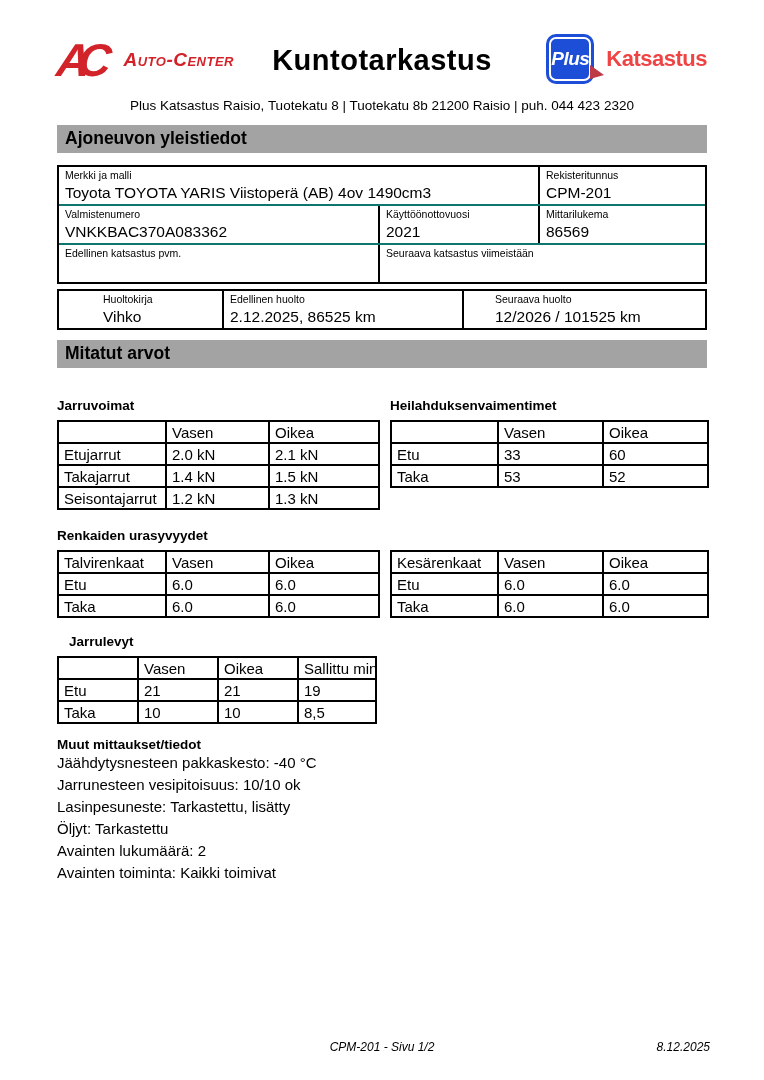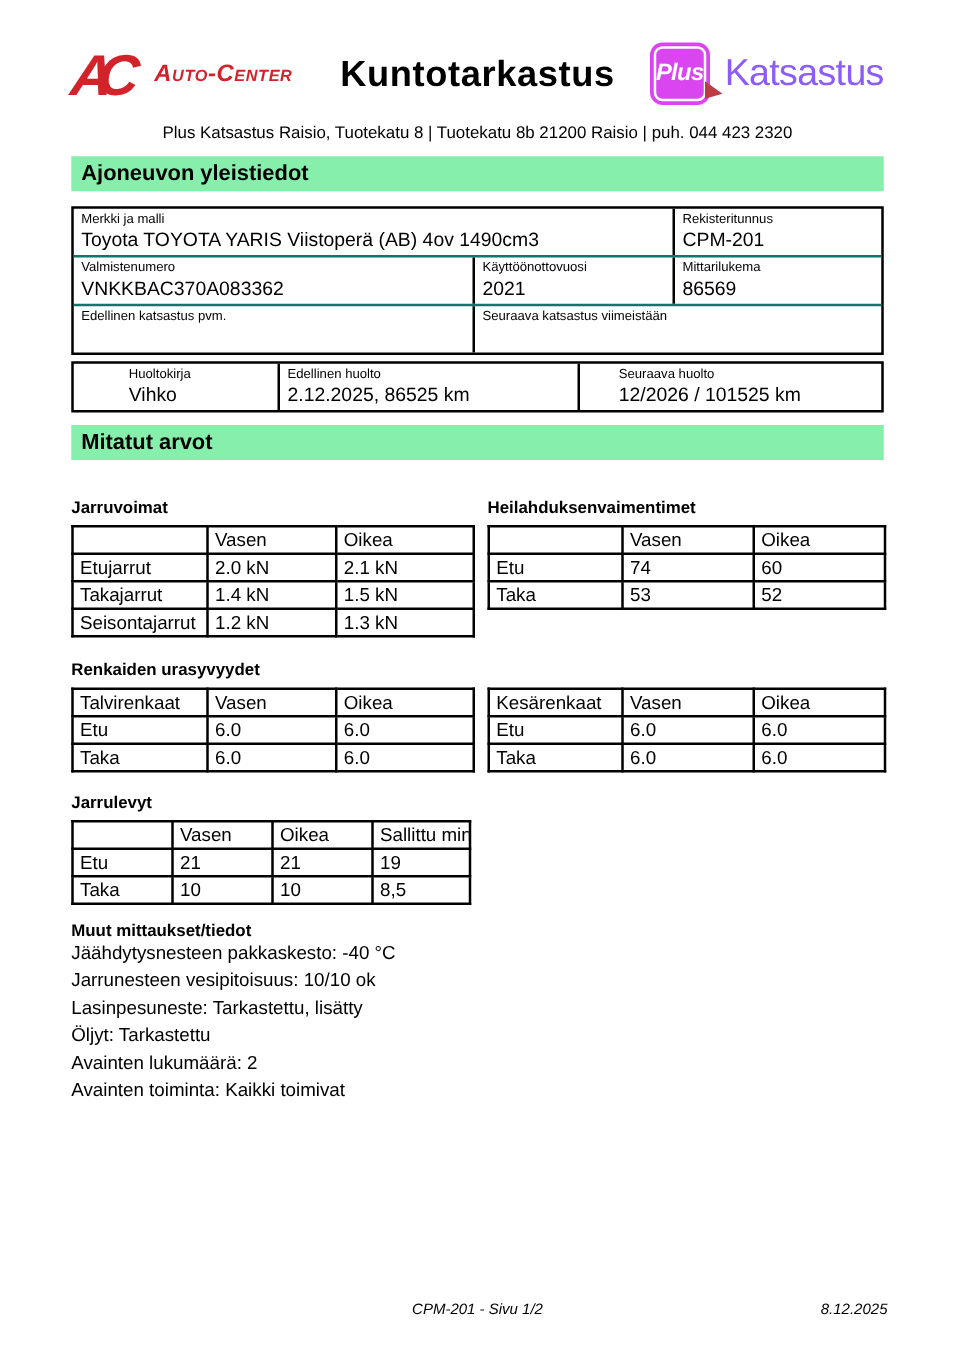--- a/index.html
+++ b/index.html
@@ -21,41 +21,41 @@
     color: #D2232A; letter-spacing: -12px; padding-right: 12px;
     transform: skewX(-6deg);
   }
   .ac-text {
     font-style: italic; font-weight: bold; font-variant: small-caps;
     font-size: 19px; color: #D2232A; margin-left: 12px; letter-spacing: 0.5px;
   }
 
   .logo-plus { position: absolute; right: 0; top: 0; display: flex; align-items: center; }
   .plus-badge {
-    width: 48px; height: 50px; background: #d946ef; border-radius: 10px;
+    width: 48px; height: 50px; background: #1d4ed8; border-radius: 10px;
     position: relative; display: flex; align-items: center; justify-content: center;
     flex: 0 0 48px;
   }
   .plus-badge-inner { position: absolute; inset: 3px; border: 2px solid #fff; border-radius: 7px; }
   .plus-text {
     position: relative; z-index: 1; color: #fff; font-style: italic; font-weight: bold;
     font-size: 19px; letter-spacing: -0.5px;
   }
   .plus-tail {
     position: absolute; right: -10px; bottom: 5px; width: 0; height: 0; z-index: 2;
     border-top: 10px solid transparent; border-bottom: 4px solid transparent;
     border-left: 14px solid #BE3B46;
   }
-  .katsastus-text { font-size: 30px; font-weight: normal; color: #8b5cf6; margin-left: 12px; letter-spacing: -0.5px; }
+  .katsastus-text { font-size: 22px; font-weight: bold; color: #ef4444; margin-left: 12px; letter-spacing: -0.5px; }
 
   .address { text-align: center; font-size: 13.5px; margin-top: 6px; }
 
   
   .section-bar {
-    background: #86efac; font-weight: bold; font-size: 17.5px;
+    background: #a3a3a3; font-weight: bold; font-size: 17.5px;
     padding: 3px 8px 4px; margin-top: 12px;
   }
   .section-bar.second { margin-top: 10px; }
 
   
   .info-table { border: 2px solid #000; margin-top: 12px; }
   .info-table.service { margin-top: 5px; }
   .info-row { display: flex; border-top: 2px solid #0f766e; }
   .info-row:first-child { border-top: none; }
   .info-cell { border-left: 2px solid #000; padding: 2px 6px 2px; min-height: 37px; }
@@ -64,21 +64,21 @@
   .info-value { font-size: 15.5px; line-height: 19px; margin-top: 1px; }
   .w483 { flex: 0 0 479px; } .w167 { flex: 1 1 auto; }
   .w323 { flex: 0 0 319px; } .w160 { flex: 0 0 160px; }
   .w327 { flex: 1 1 auto; }
   .w163 { flex: 0 0 163px; padding-left: 44px; } .w240 { flex: 0 0 240px; } .w247 { flex: 1 1 auto; padding-left: 31px; }
 
   
   .two-col { display: flex; justify-content: space-between; }
   .col-left { width: 321px; } .col-right { width: 317px; }
   .block-title { font-weight: bold; font-size: 13.5px; }
-  .mt30 { margin-top: 30px; } .mt18 { margin-top: 18px; } .mt16 { margin-top: 16px; } .mt13 { margin-top: 13px; }
+  .mt30 { margin-top: 30px; } .mt18 { margin-top: 18px; } .mt16 { margin-top: 16px; margin-left: 12px; } .mt13 { margin-top: 13px; }
   table.meas { border-collapse: collapse; table-layout: fixed; margin-top: 7px; }
   table.meas td {
     border: 2px solid #000; font-size: 15px; height: 22px;
     padding: 0 5px; overflow: hidden; white-space: nowrap;
   }
   .muut-line { font-size: 15px; line-height: 22px; }
 
   
   .footer {
     position: absolute; bottom: 26px; left: 0; width: 764px;
@@ -210,21 +210,21 @@
             <col style="width:105px">
           </colgroup>
         <tbody>
             <tr>
           <td></td>
           <td>Vasen</td>
           <td>Oikea</td>
         </tr>
         <tr>
           <td>Etu</td>
-          <td>74</td>
+          <td>33</td>
           <td>60</td>
         </tr>
         <tr>
           <td>Taka</td>
           <td>53</td>
           <td>52</td>
         </tr>
       </tbody>
         </table>
     </div>

